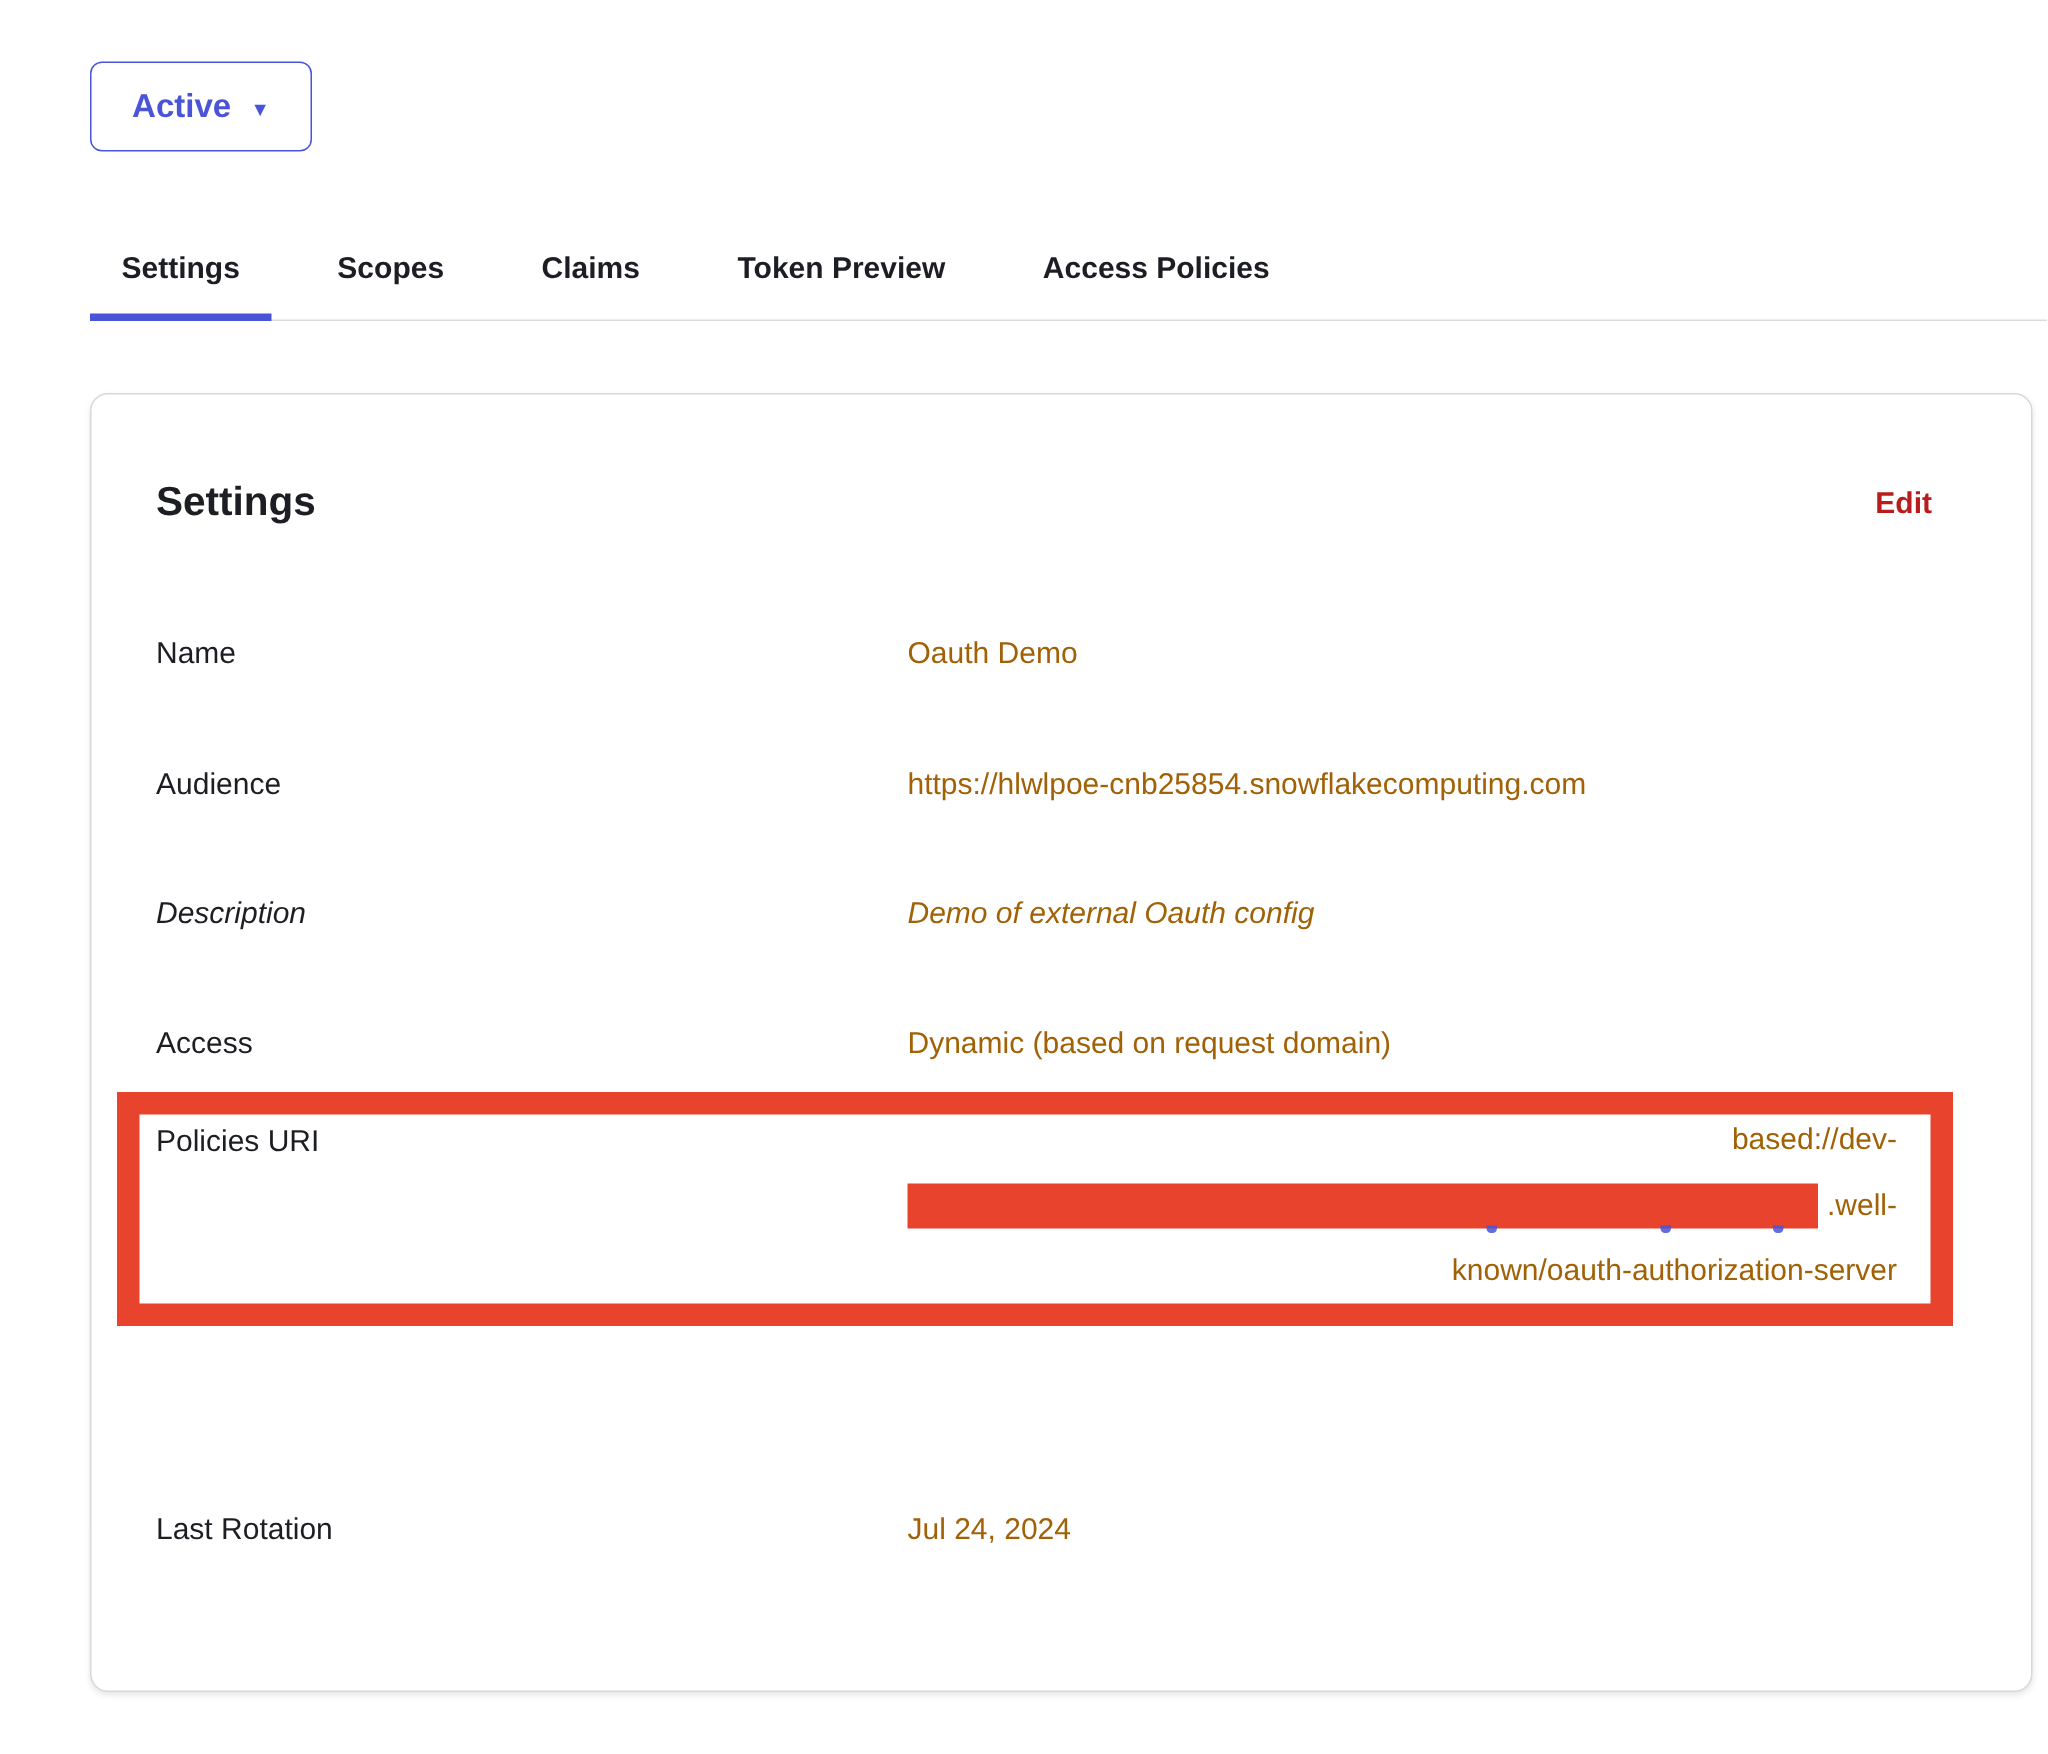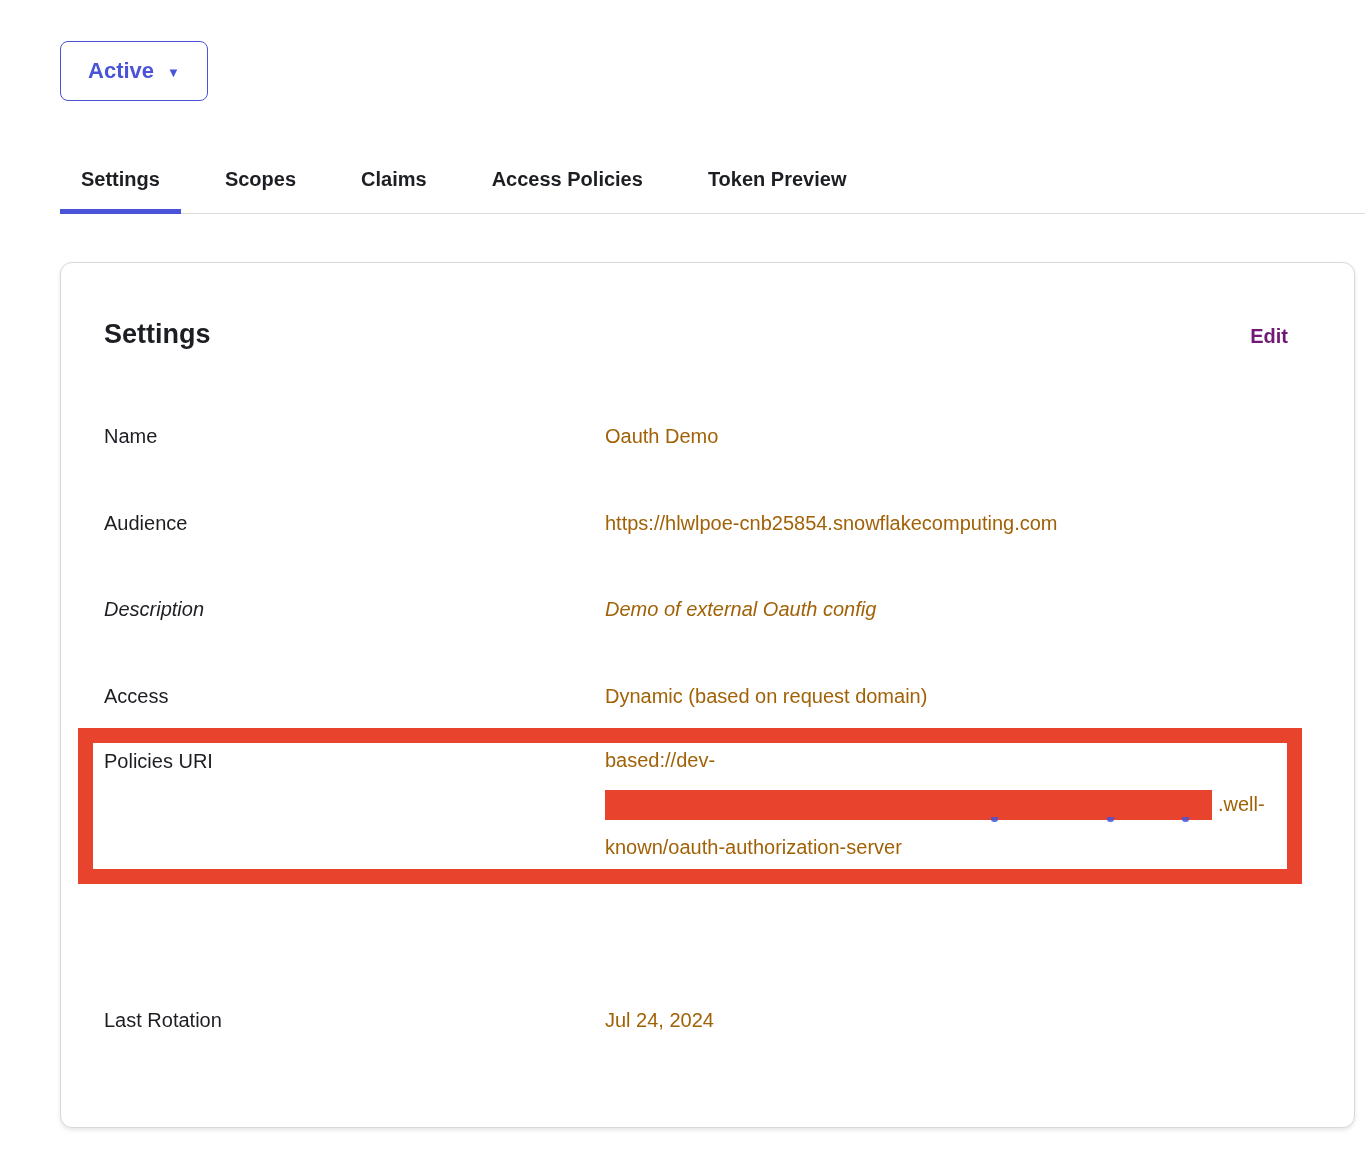--- a/index.html
+++ b/index.html
@@ -1,15 +1,15 @@
 <!DOCTYPE html>
 <html><head>
 <meta charset="utf-8">
 <style>
-  * { box-sizing: border-box; margin: 0; padding: 0; }
+  * { box-sizing: border-box; margin: 0; padding: 0; text-align: right; }
   html, body { background: #ffffff; }
   body {
     font-family: "Liberation Sans", sans-serif;
     color: #1d1e23;
     -webkit-font-smoothing: antialiased;
   }
   .page {
     position: relative;
     width: 1365px;
     height: 1169px;
@@ -92,21 +92,21 @@
     font-size: 27px;
     font-weight: 600;
     color: #1d1e23;
   }
   .edit-link {
     position: absolute;
     right: 66px;
     top: 62px;
     font-size: 20px;
     font-weight: 700;
-    color: #701a75;
+    color: #b91c1c;
     text-decoration: none;
     cursor: pointer;
   }
 
   .row {
     position: absolute;
     left: 43px;
     right: 43px;
     display: flex;
     align-items: flex-start;
@@ -197,22 +197,22 @@
 
   <button class="status-btn">
     <span>Active</span>
     <span class="caret">▼</span>
   </button>
 
   <div class="tabbar">
     <div class="tab active">Settings</div>
     <div class="tab">Scopes</div>
     <div class="tab">Claims</div>
+    <div class="tab">Token Preview</div>
     <div class="tab">Access Policies</div>
-    <div class="tab">Token Preview</div>
   </div>
 
   <section class="card">
     <h2 class="card-title">Settings</h2>
     <a class="edit-link">Edit</a>
 
     <div class="row row-name">
       <span class="label">Name</span>
       <span class="value">Oauth Demo</span>
     </div>

